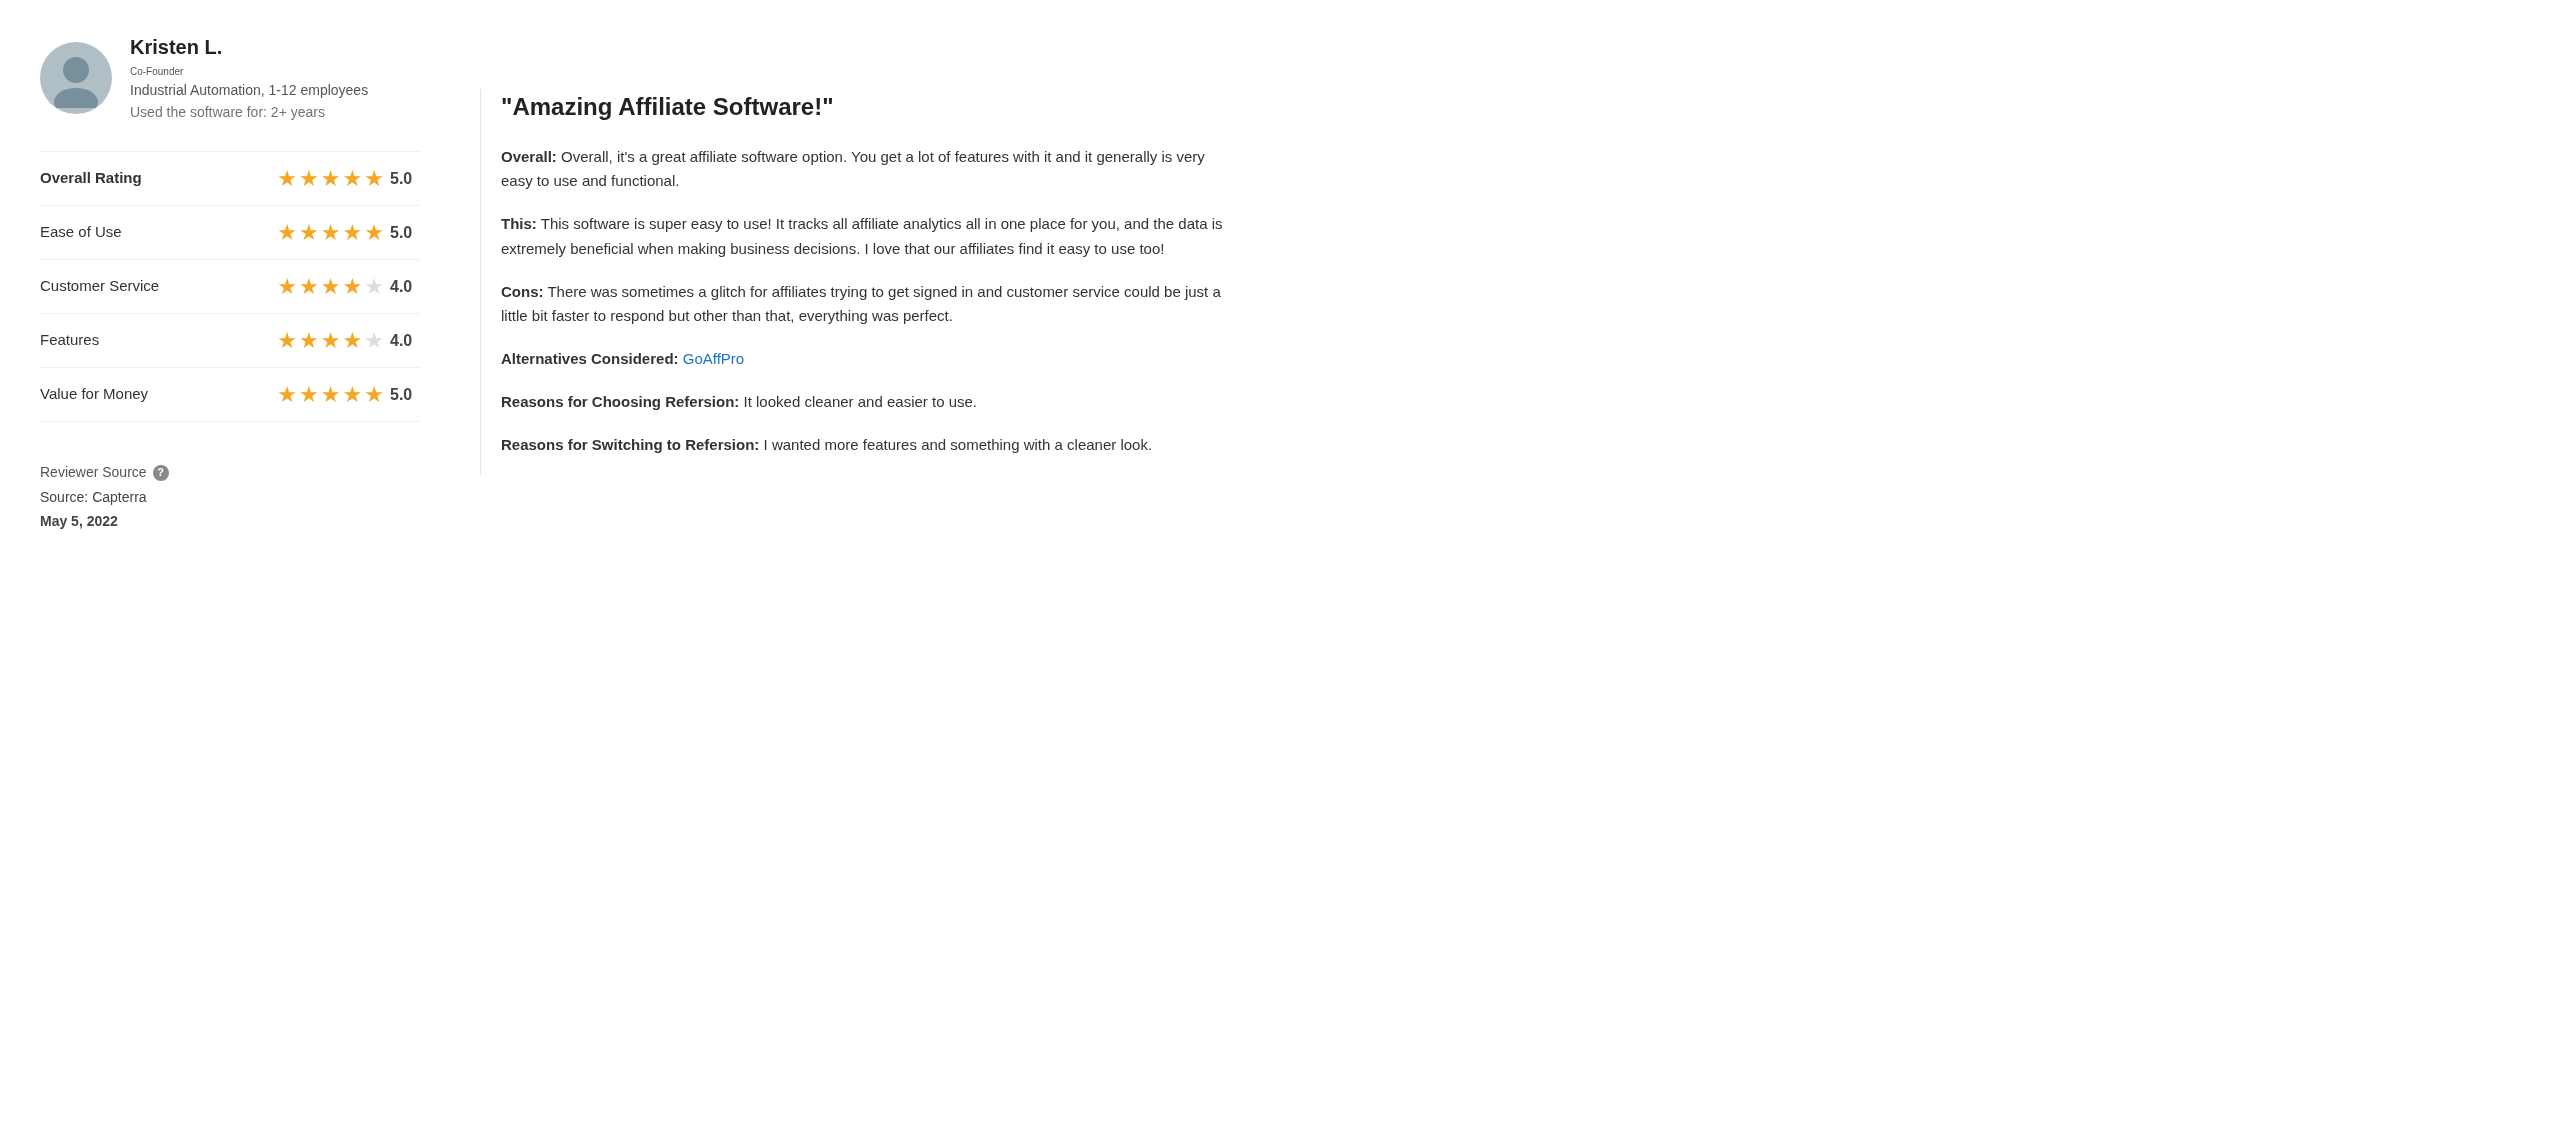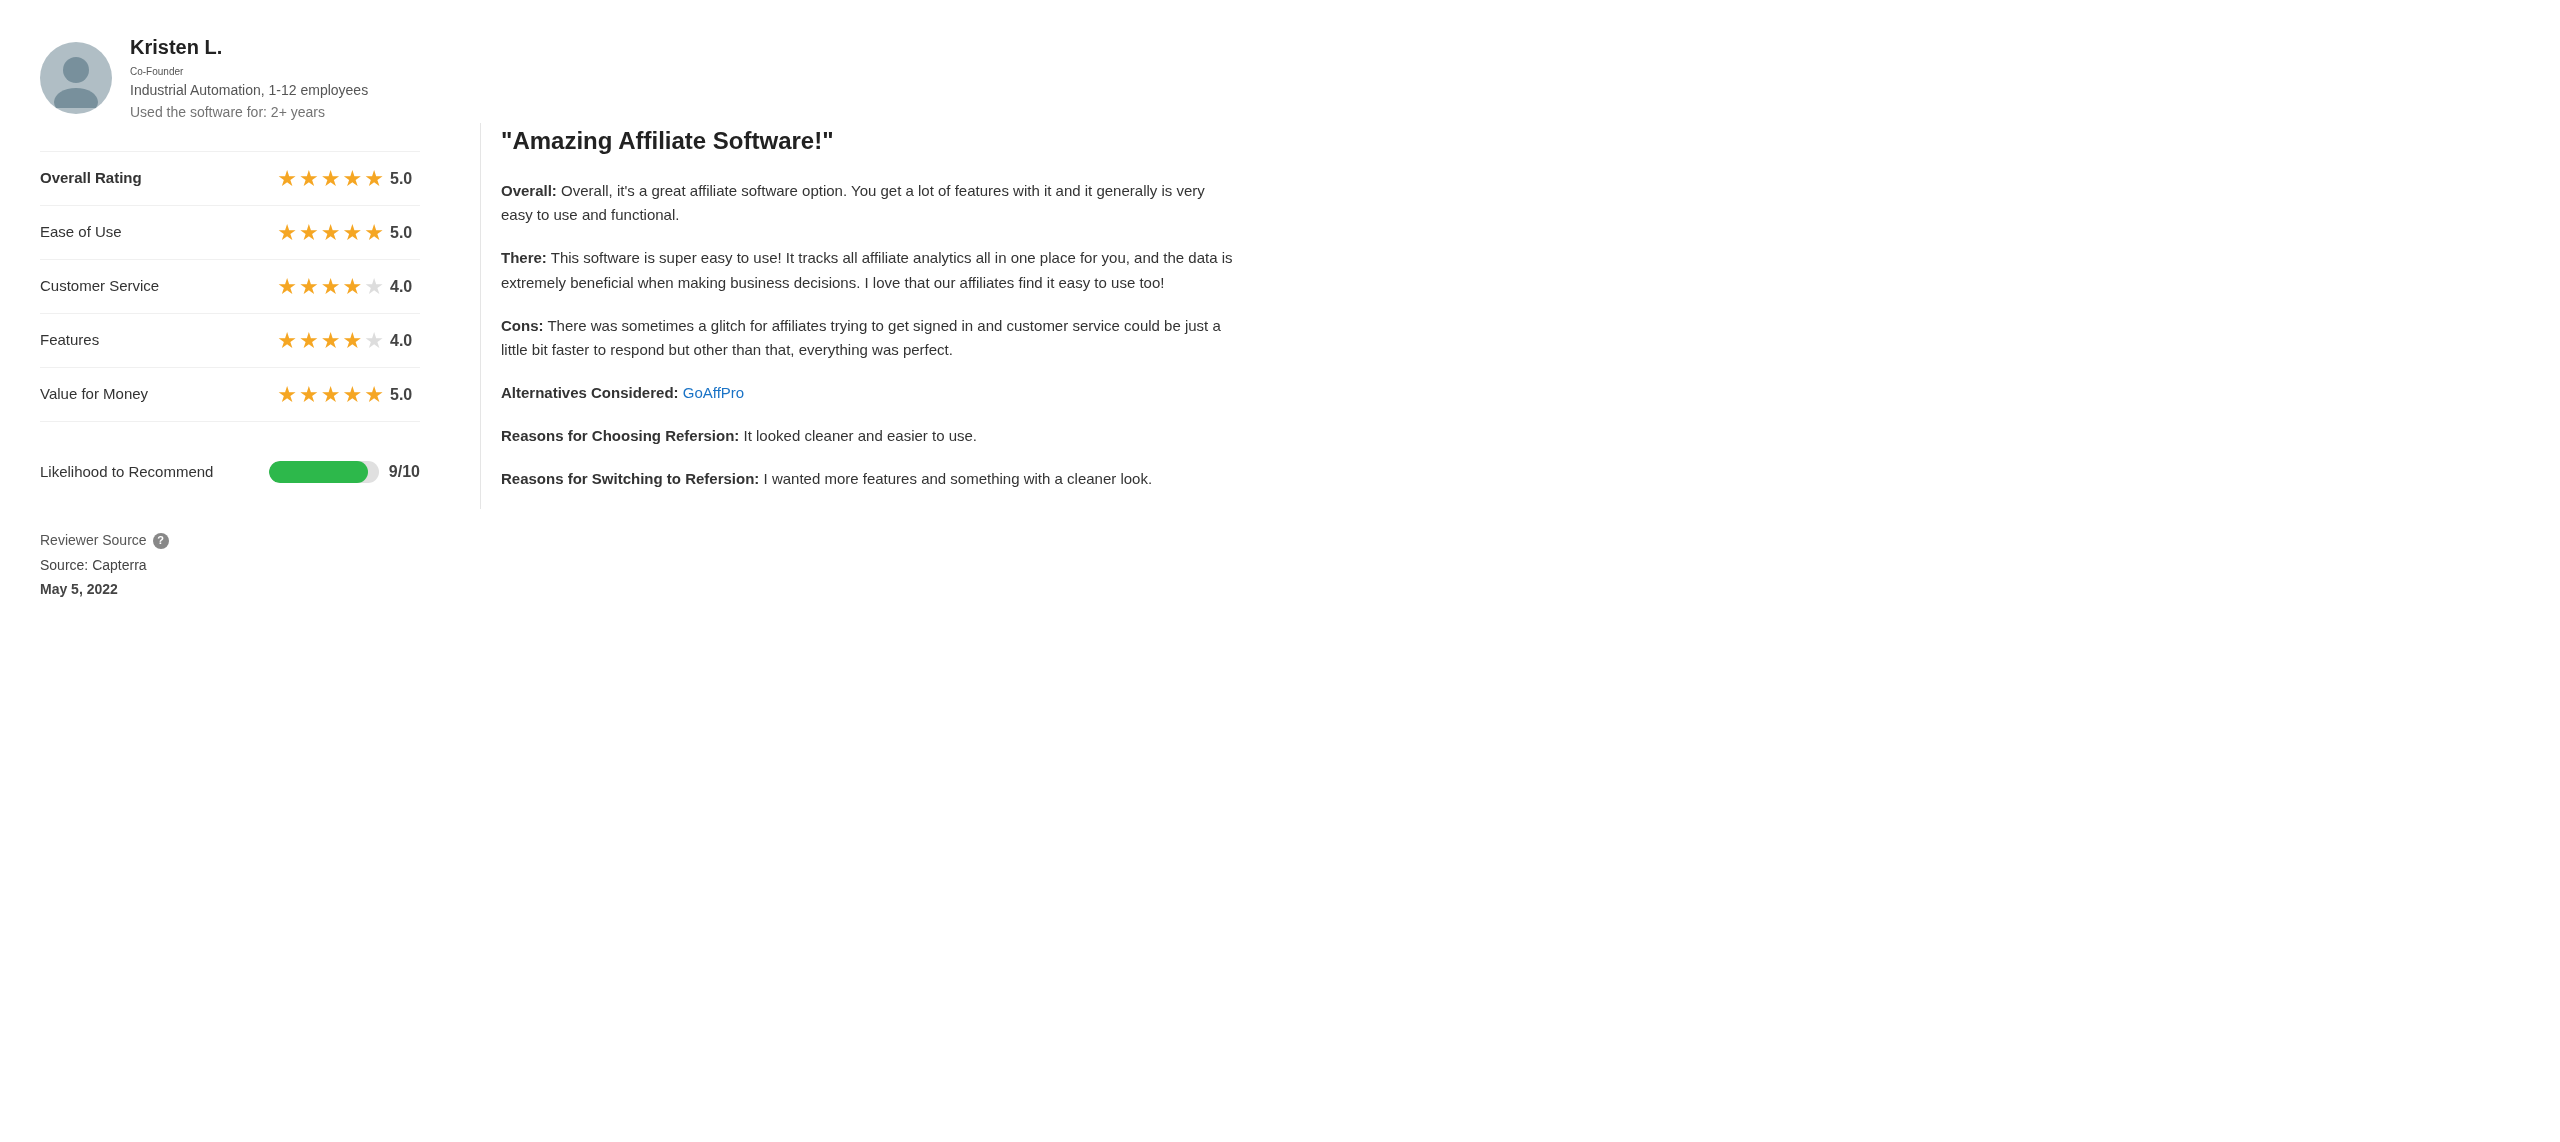--- a/index.html
+++ b/index.html
@@ -283,50 +283,41 @@
               <span class="star">★</span>
               <span class="star">★</span>
               <span class="star">★</span>
               <span class="star">★</span>
             </div>
             <span class="rating-value">5.0</span>
           </div>
         </div>
       </div>
 
-    <div class="recommend-row">
-      <span class="recommend-label">Likelihood to Recommend</span>
-      <div class="recommend-bar-group">
-        <div class="recommend-bar">
-          <div class="recommend-bar-fill" style="width: 90%;"></div>
-        </div>
-        <span class="recommend-value">9/10</span>
-      </div>
-    </div>
 
     <div class="reviewer-source-section">
       <div class="reviewer-source-title">
         <span>Reviewer Source</span>
         <span class="help-icon">?</span>
       </div>
       <div class="source-name">Source: Capterra</div>
       <div class="source-date">May 5, 2022</div>
     </div>
   </div>
 
   <div class="right-panel">
     <h1 class="review-title">"Amazing Affiliate Software!"</h1>
 
     <div class="review-section">
       <span class="section-label">Overall:</span>
       <span>Overall, it's a great affiliate software option. You get a lot of features with it and it generally is very easy to use and functional.</span>
     </div>
 
     <div class="review-section">
-      <span class="section-label">There:</span>
+      <span class="section-label">This:</span>
       <span>This software is super easy to use! It tracks all affiliate analytics all in one place for you, and the data is extremely beneficial when making business decisions. I love that our affiliates find it easy to use too!</span>
     </div>
 
     <div class="review-section">
       <span class="section-label">Cons:</span>
       <span>There was sometimes a glitch for affiliates trying to get signed in and customer service could be just a little bit faster to respond but other than that, everything was perfect.</span>
     </div>
 
     <div class="review-section">
       <span class="section-label">Alternatives Considered:</span>

